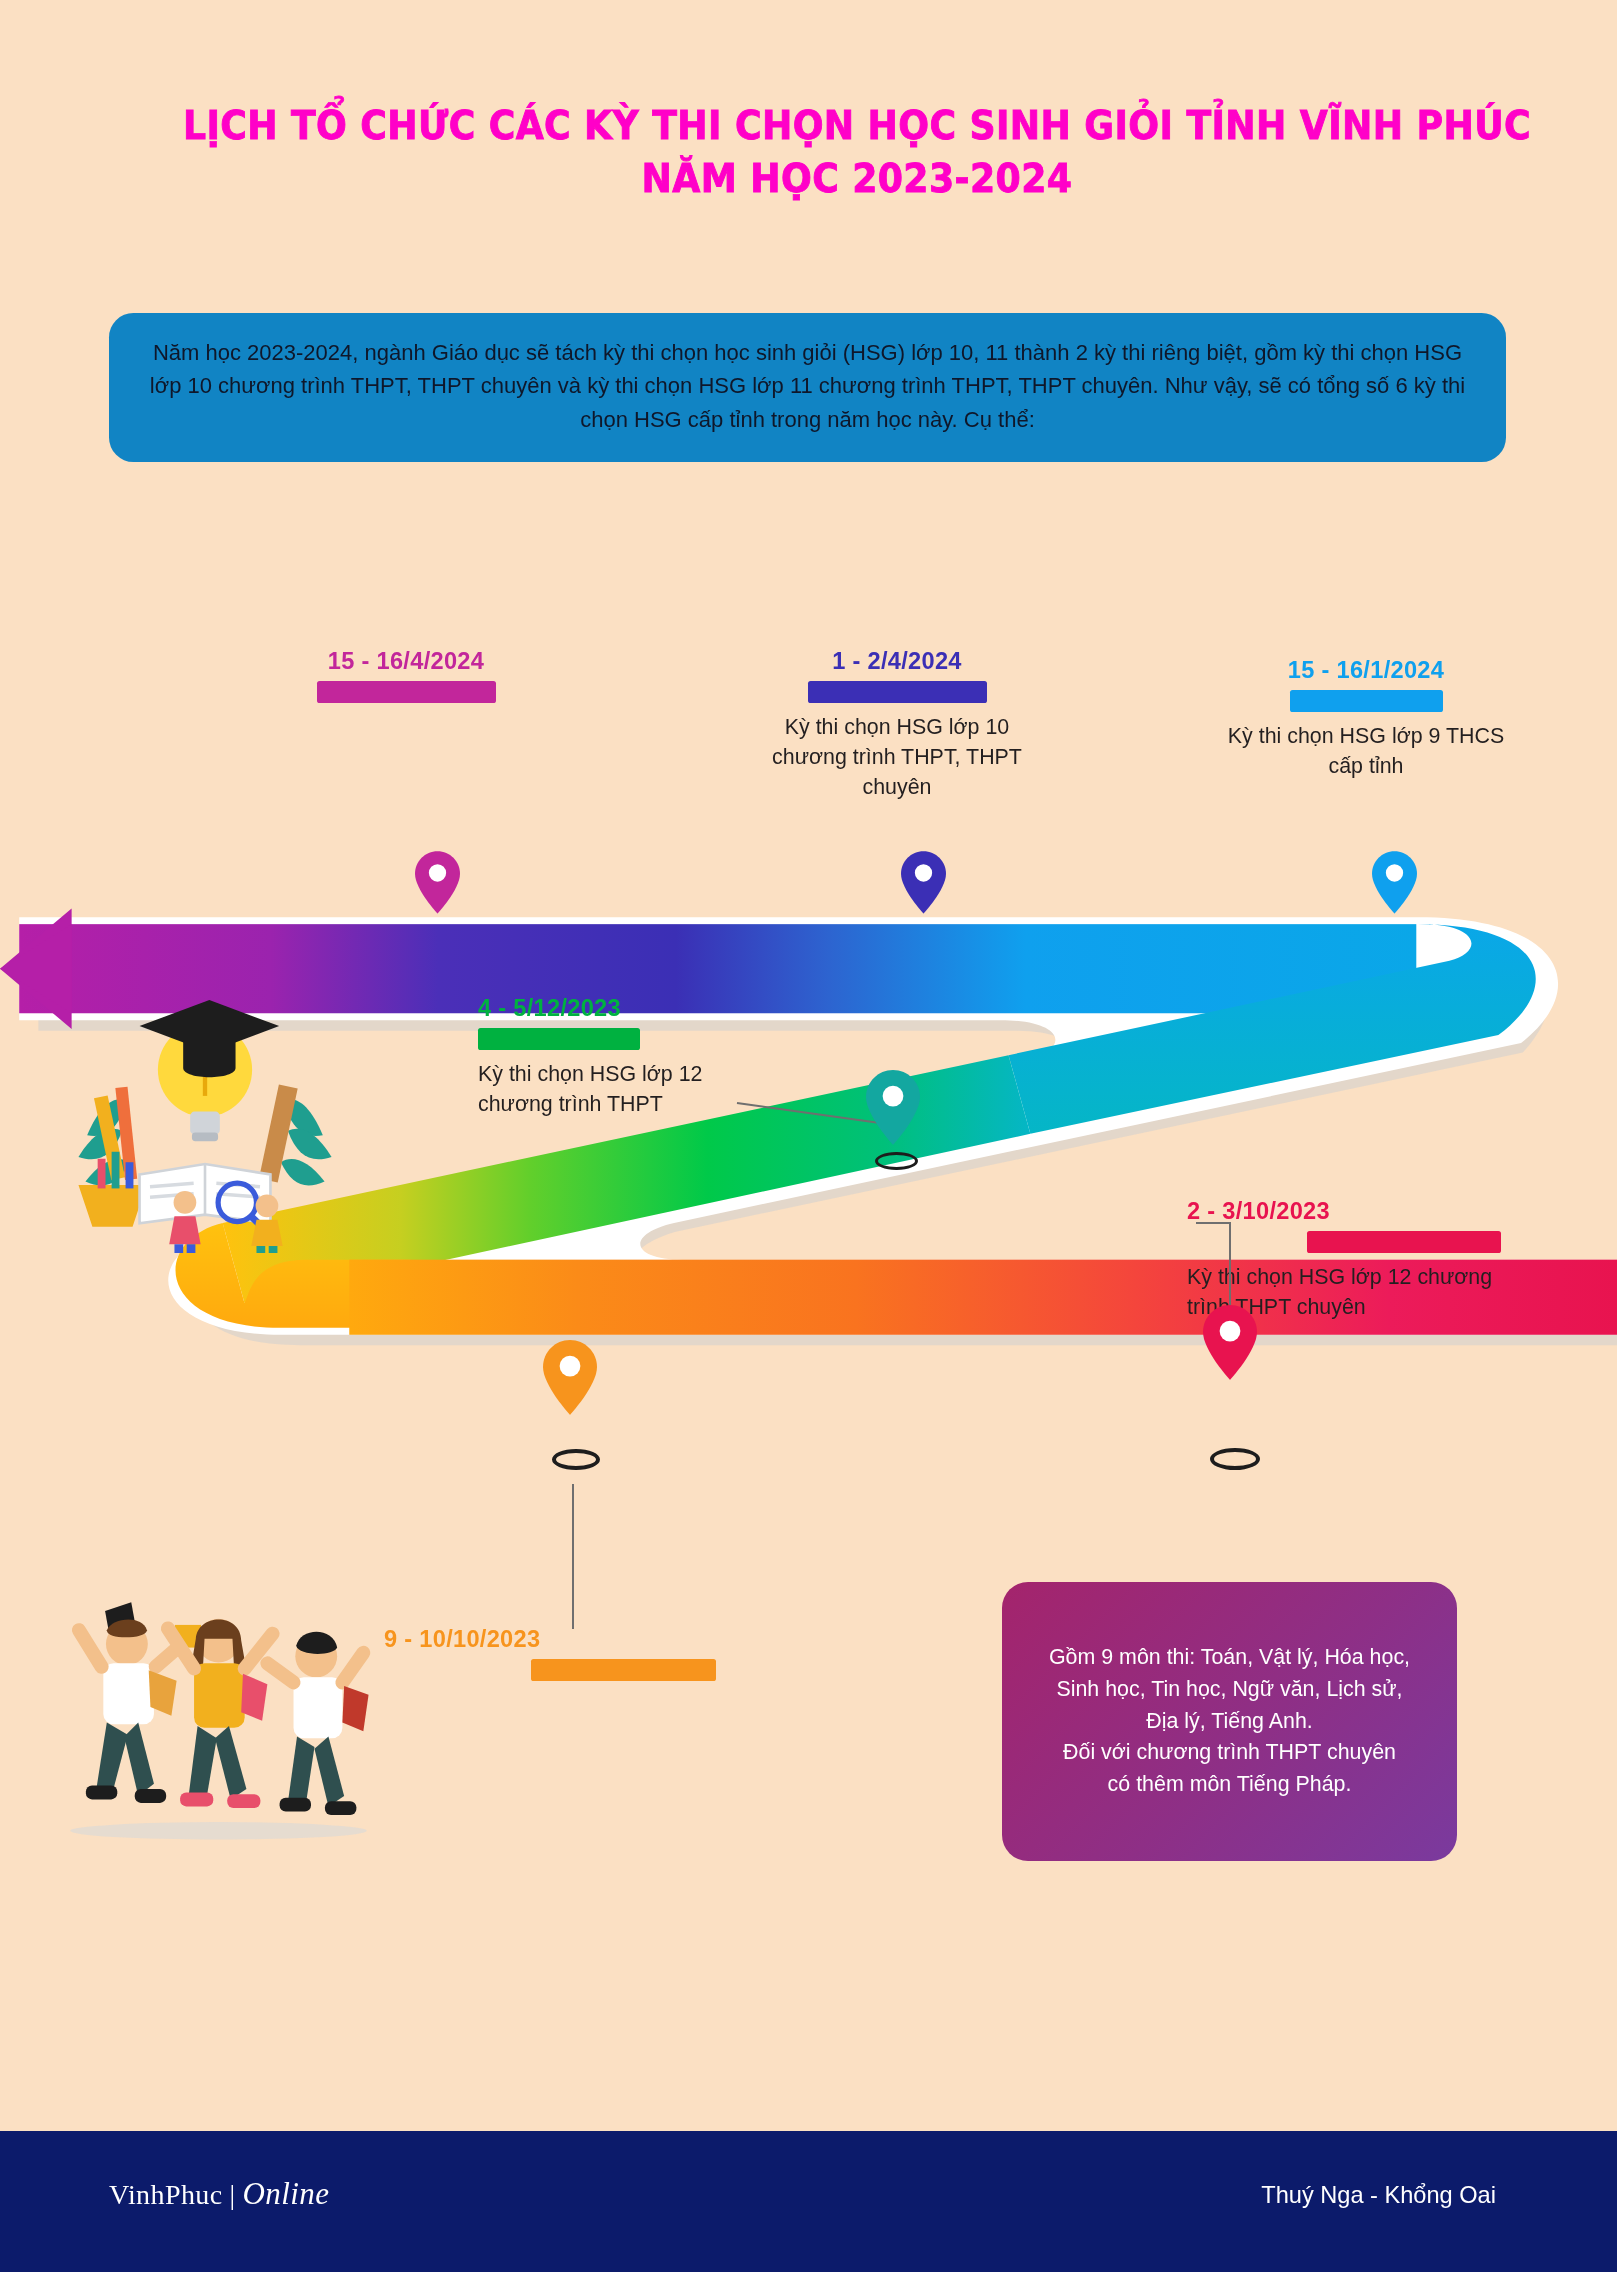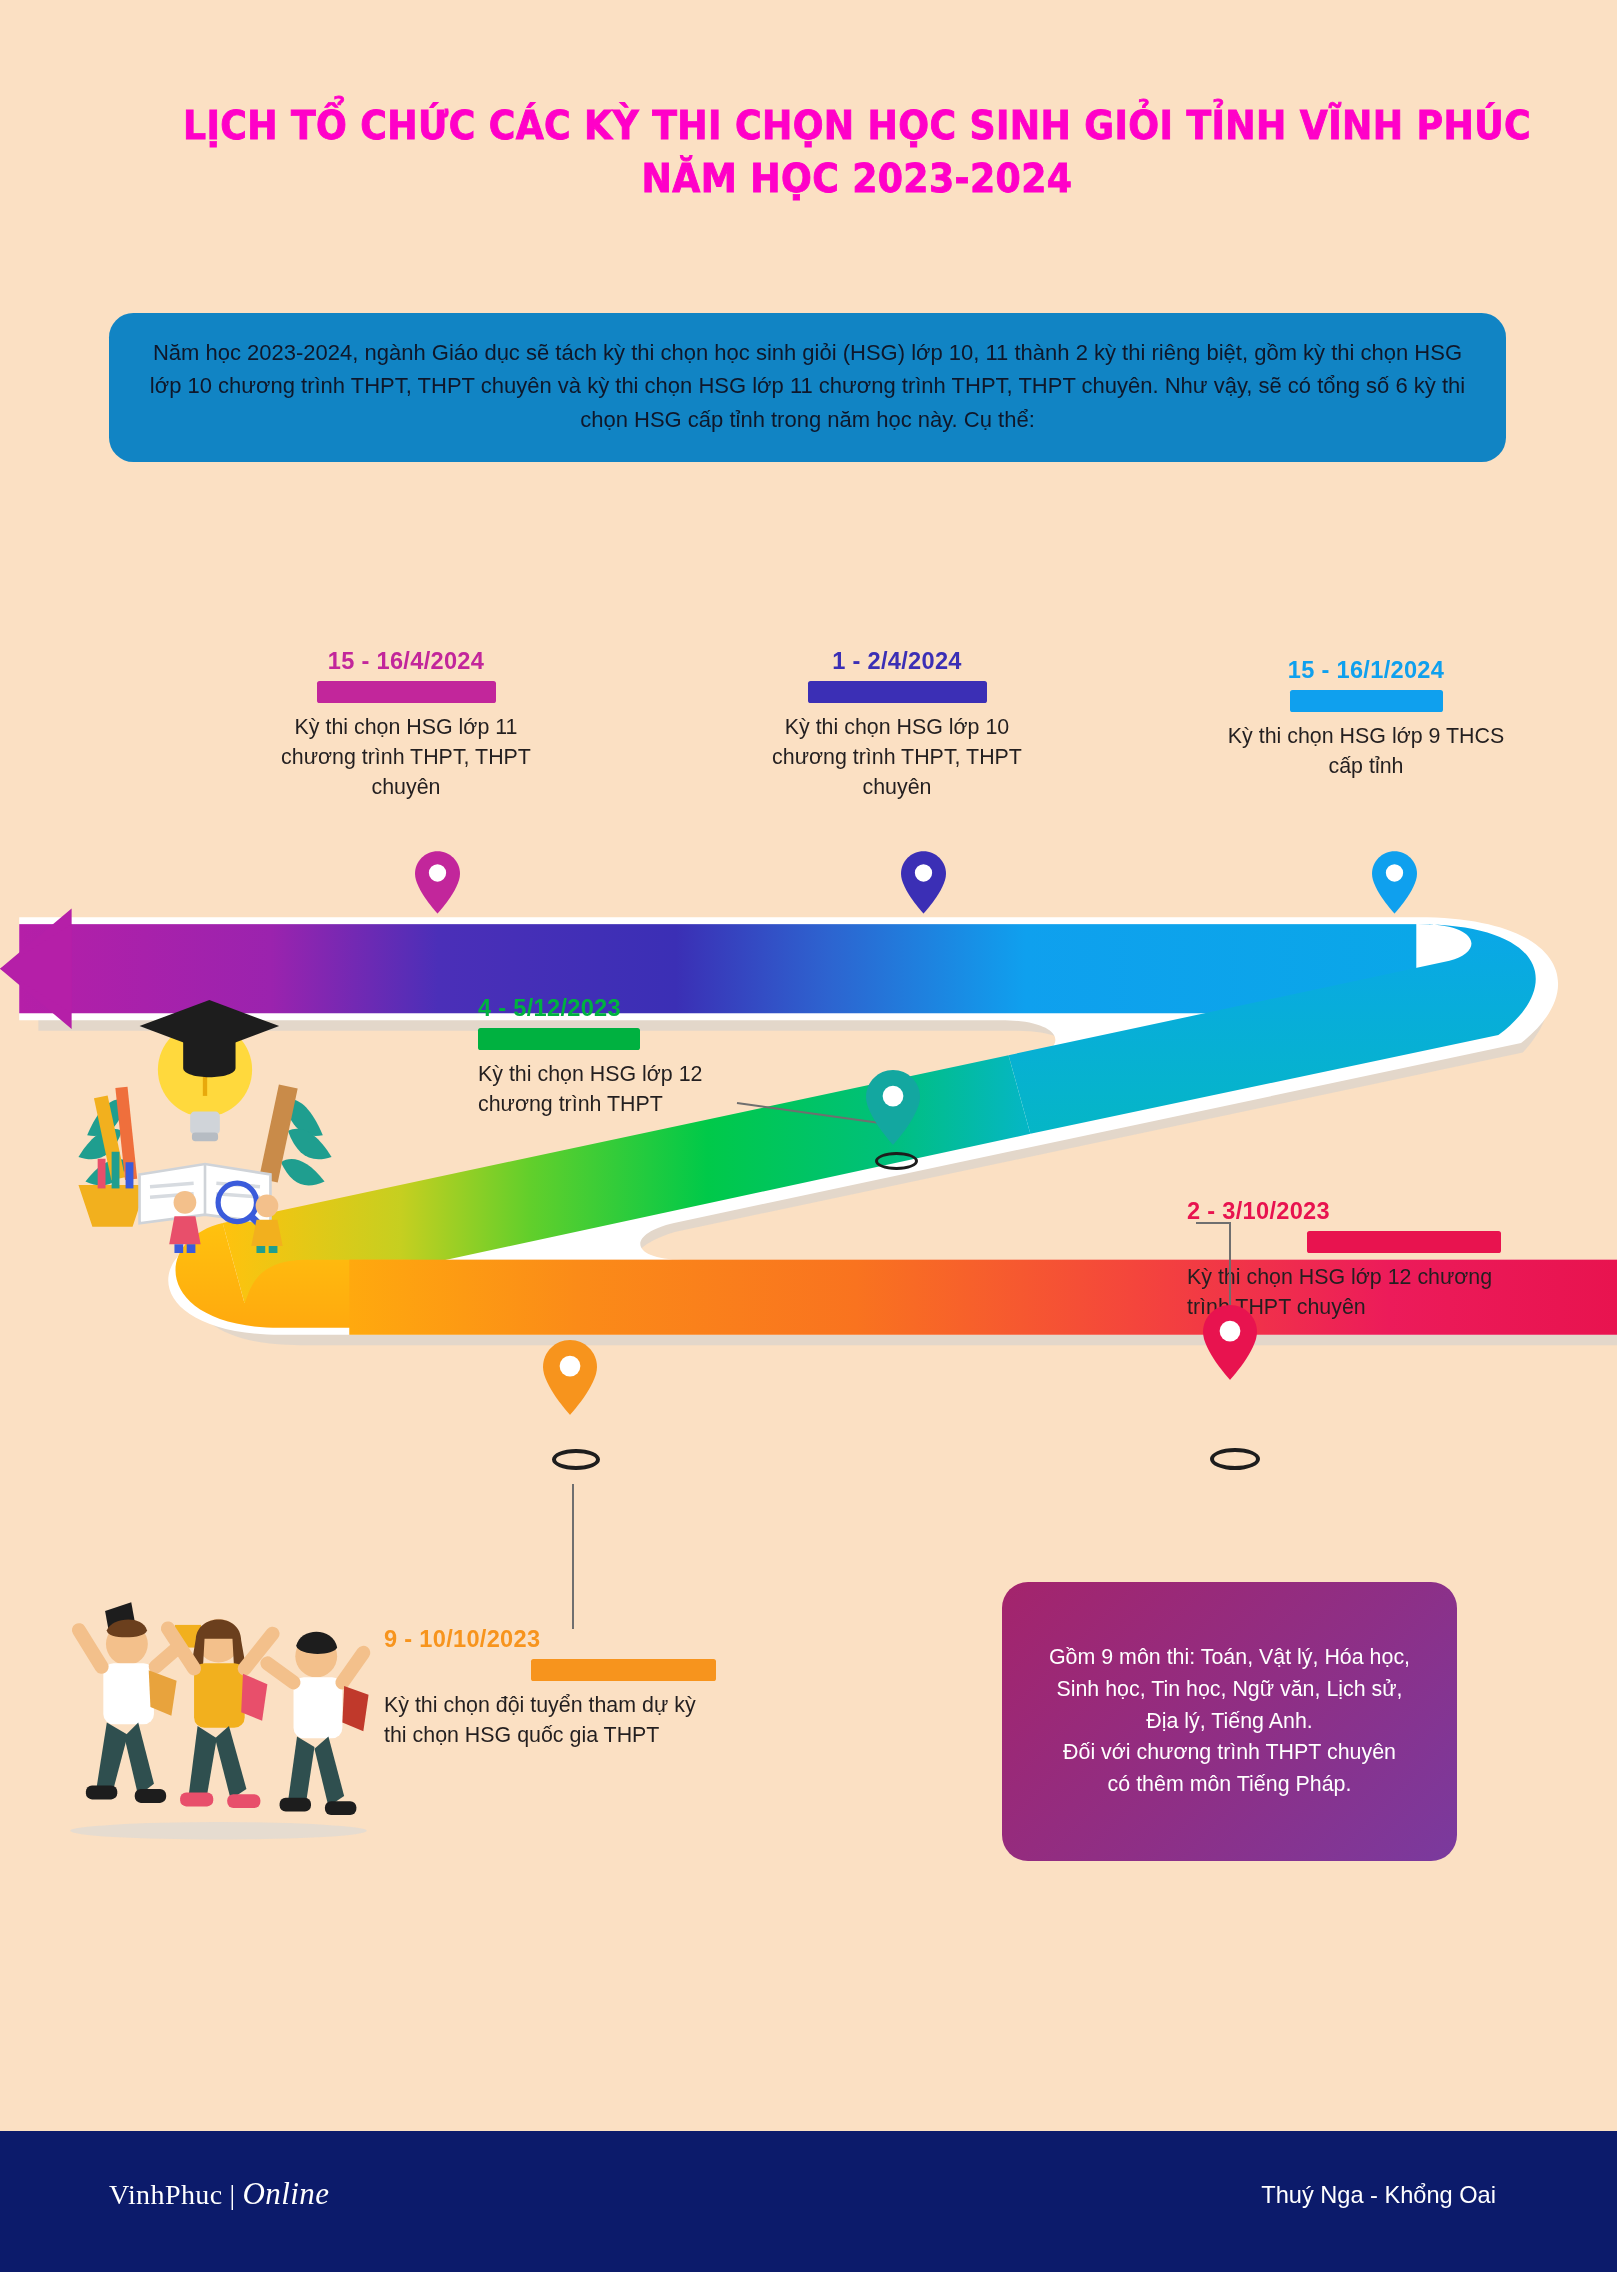--- a/index.html
+++ b/index.html
@@ -169,21 +169,20 @@
 
     <rect x="400" y="462" width="1453" height="86" fill="url(#gBot)"></rect>
 
     <path d="M 22 60 L 22 198 L -60 129 Z" fill="#b51fa8" transform="translate(60,0)"></path>
     <path d="M 82 78 L 82 180 L 0 129 Z" fill="#b51fa8"></path>
   </svg>
 
   <div class="lbl ta-c" style="left:262px;top:648px;width:288px;">
     <div class="date" style="color:#c2269b;">15 - 16/4/2024</div>
     <div class="bar" style="background:#c2269b;width:179px;margin-left:auto;margin-right:auto;"></div>
-    <div class="desc">Kỳ thi chọn HSG lớp 11 chương trình THPT, THPT chuyên</div>
   </div>
   <div class="pin" style="left:415px;top:851px;">
     <svg width="45" height="63" viewBox="0 0 52 72">
       <path d="M26 0C11.6 0 0 11.6 0 26c0 18 26 46 26 46s26-28 26-46C52 11.6 40.4 0 26 0z" fill="#c2269b"></path>
       <circle cx="26" cy="25" r="10" fill="#ffffff"></circle>
     </svg>
   </div>
 
   <div class="lbl ta-c" style="left:753px;top:648px;width:288px;">
     <div class="date" style="color:#3b2fb5;">1 - 2/4/2024</div>
@@ -234,21 +233,20 @@
     <svg width="54" height="75" viewBox="0 0 52 72">
       <path d="M26 0C11.6 0 0 11.6 0 26c0 18 26 46 26 46s26-28 26-46C52 11.6 40.4 0 26 0z" fill="#e8134f"></path>
       <circle cx="26" cy="25" r="10" fill="#ffffff"></circle>
     </svg>
   </div>
   <div style="position:absolute;left:1210px;top:1448px;width:42px;height:14px;border:4.4px solid #1d1d1d;border-radius:50%;"></div>
 
   <div class="lbl ta-r" style="left:384px;top:1626px;width:332px;">
     <div class="date" style="color:#f7941d;">9 - 10/10/2023</div>
     <div class="bar" style="background:#f7941d;width:185px;margin-left:auto;"></div>
-    <div class="desc">Kỳ thi chọn đội tuyển tham dự kỳ thi chọn HSG quốc gia THPT</div>
   </div>
   <div class="conn" style="left:572px;top:1484px;width:1.7px;height:145px;"></div>
   <div class="pin" style="left:543px;top:1340px;">
     <svg width="54" height="75" viewBox="0 0 52 72">
       <path d="M26 0C11.6 0 0 11.6 0 26c0 18 26 46 26 46s26-28 26-46C52 11.6 40.4 0 26 0z" fill="#f7941d"></path>
       <circle cx="26" cy="25" r="10" fill="#ffffff"></circle>
     </svg>
   </div>
   <div style="position:absolute;left:552px;top:1449px;width:40px;height:13px;border:4.4px solid #1d1d1d;border-radius:50%;"></div>
 

